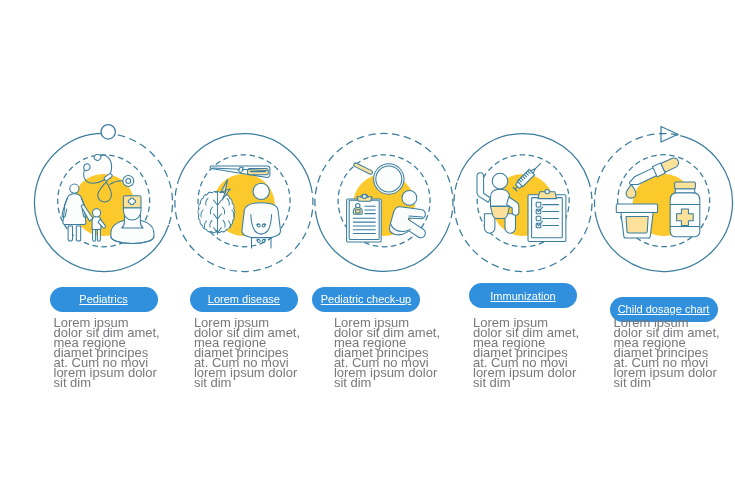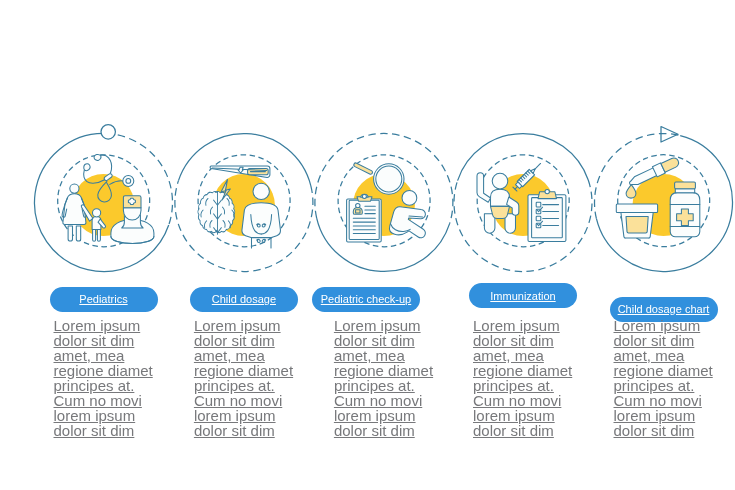--- a/index.html
+++ b/index.html
@@ -1,21 +1,21 @@
 <!DOCTYPE html>
 <html><head>
 <meta charset="utf-8">
 <style>
   html,body{margin:0;padding:0;}
   body{width:735px;height:490px;background:#ffffff;font-family:"Liberation Sans",sans-serif;overflow:hidden;}
   #stage{position:relative;width:735px;height:490px;}
   svg.rings{position:absolute;left:0;top:0;width:735px;height:490px;}
   .pill{position:absolute;height:25px;border-radius:13px;background:#3190dd;color:#fff;
         display:flex;align-items:center;justify-content:center;font-size:11px;white-space:nowrap;text-decoration:underline;}
-  .desc{position:absolute;width:107px;font-size:15px;line-height:15px;color:#77787b;text-decoration:underline;}
+  .desc{position:absolute;width:107px;font-size:13px;line-height:10px;color:#77787b;}
   .ico path, .ico circle, .ico rect, .ico ellipse, .ico line, .ico polygon{
     stroke:#3a7d9e;stroke-width:1.05;stroke-linejoin:round;stroke-linecap:round;}
   .ico .w{fill:#fbfdfd;}
   .ico .y{fill:#fbe19a;}
   .ico .n{fill:none;}
 </style>
 </head>
 <body>
 
 <div id="stage">
@@ -206,21 +206,21 @@
         <path class="n" d="M670.2 204.5 h29.6 M670.2 226.4 h29.6"></path>
         <rect x="675.3" y="188.8" width="19.4" height="4.0" class="w"></rect>
         <path class="y" d="M674.6 183.4 a1.3 1.3 0 0 1 1.3 -1.3 h18.2 a1.3 1.3 0 0 1 1.3 1.3 v4.0 a1.3 1.3 0 0 1 -1.3 1.3 h-18.2 a1.3 1.3 0 0 1 -1.3 -1.3 z"></path>
         <path class="y" d="M681.4 208.9 h7.0 v4.8 h4.8 v7.0 h-4.8 v4.8 h-7.0 v-4.8 h-4.8 v-7.0 h4.8 z"></path>
       </g>
     </g>
   </svg>
   <div id="pills">
       <div class="pill" style="left: 49.5px; top: 286.5px; width: 108px;">Pediatrics</div>
       <div class="desc" style="left: 53.5px; top: 317.5px;">Lorem ipsum dolor sit dim amet, mea regione diamet principes at. Cum no movi lorem ipsum dolor sit dim</div>
-      <div class="pill" style="left: 189.9px; top: 286.5px; width: 108px;">Child dosage</div>
+      <div class="pill" style="left: 189.9px; top: 286.5px; width: 108px;">Lorem disease</div>
       <div class="desc" style="left: 193.9px; top: 317.5px;">Lorem ipsum dolor sit dim amet, mea regione diamet principes at. Cum no movi lorem ipsum dolor sit dim</div>
       <div class="pill" style="left: 312px; top: 286.5px; width: 108px;">Pediatric check-up</div>
       <div class="desc" style="left: 333.9px; top: 317.5px;">Lorem ipsum dolor sit dim amet, mea regione diamet principes at. Cum no movi lorem ipsum dolor sit dim</div>
       <div class="pill" style="left: 469px; top: 283px; width: 108px;">Immunization</div>
       <div class="desc" style="left: 473px; top: 317.5px;">Lorem ipsum dolor sit dim amet, mea regione diamet principes at. Cum no movi lorem ipsum dolor sit dim</div>
       <div class="pill" style="left: 609.5px; top: 286.5px; width: 108px; margin-top: 10px;">Child dosage chart</div>
       <div class="desc" style="left: 613.5px; top: 317.5px;">Lorem ipsum dolor sit dim amet, mea regione diamet principes at. Cum no movi lorem ipsum dolor sit dim</div>
     </div>
 </div>
 

